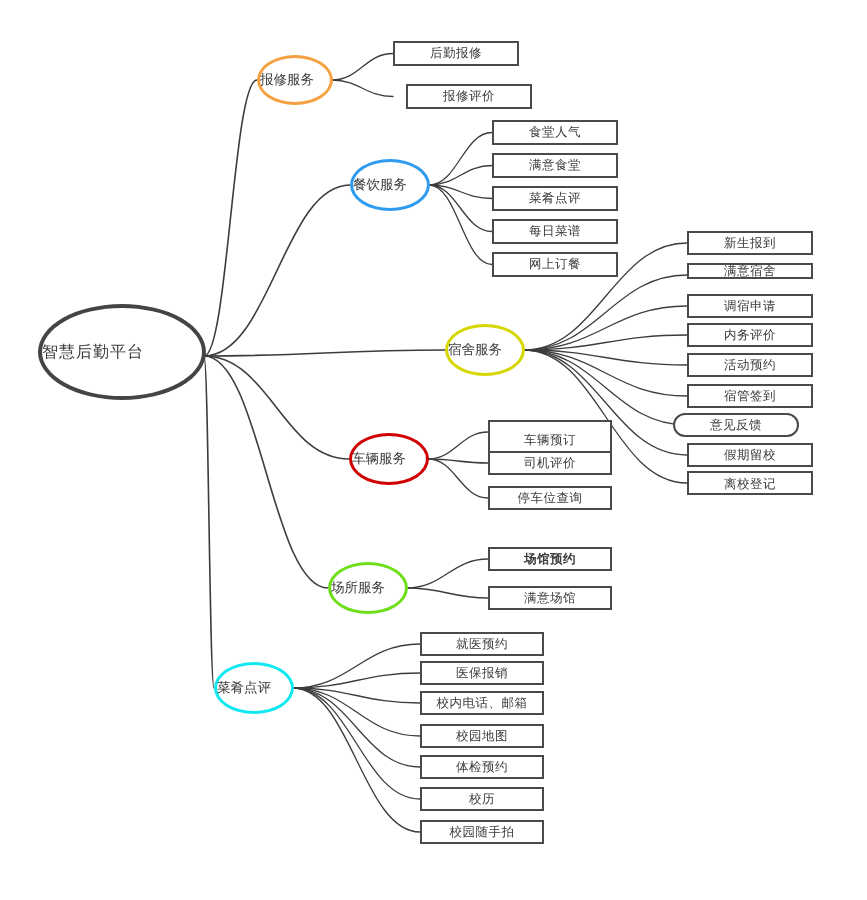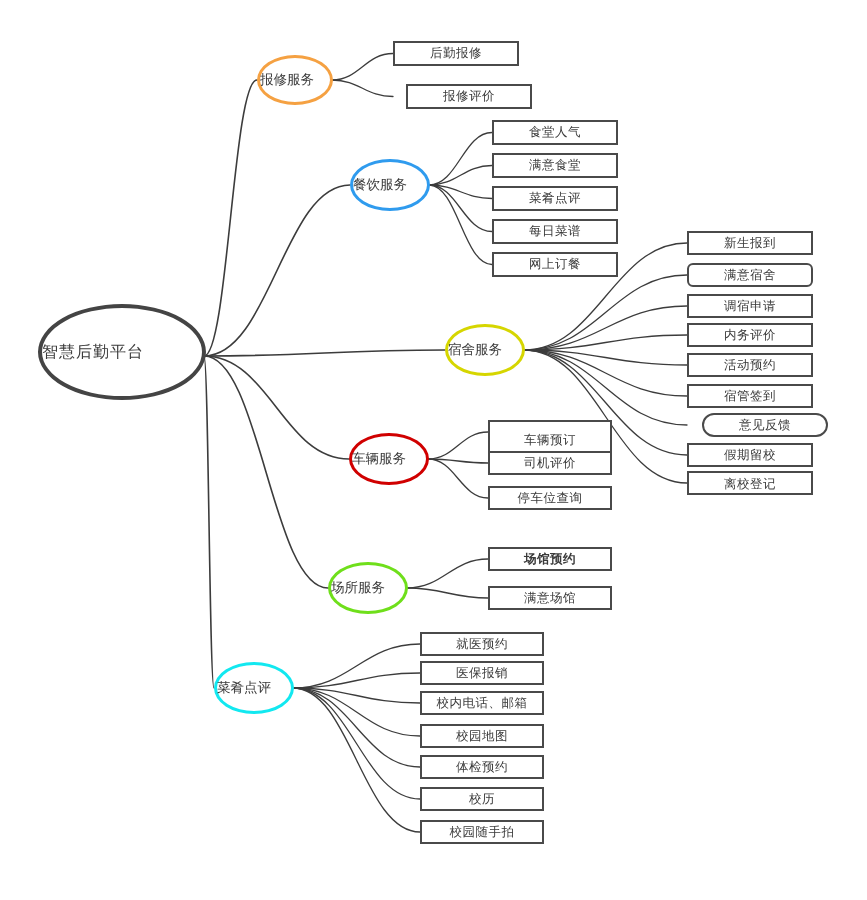--- a/index.html
+++ b/index.html
@@ -84,36 +84,36 @@
       </div>
       <div class="leaf-box" style="left: 492px; top: 252px; width: 126px; height: 25px; border-color: rgb(74, 74, 74);">
         <span>网上订餐</span>
       </div>
       <div class="node ellipse branch-node" style="left: 445px; top: 324px; width: 80px; height: 52px; border-color: rgb(214, 214, 0);">
         <span>宿舍服务</span>
       </div>
       <div class="leaf-box" style="left: 687px; top: 231px; width: 126px; height: 24px; border-color: rgb(74, 74, 74);">
         <span>新生报到</span>
       </div>
-      <div class="leaf-box" style="left: 687px; top: 263px; width: 126px; height: 24px; border-color: rgb(74, 74, 74); border-radius: 6px;">
+      <div class="leaf-box" style="left: 687px; top: 263px; width: 126px; height: 16px; border-color: rgb(74, 74, 74);">
         <span>满意宿舍</span>
       </div>
       <div class="leaf-box" style="left: 687px; top: 294px; width: 126px; height: 24px; border-color: rgb(74, 74, 74);">
         <span>调宿申请</span>
       </div>
       <div class="leaf-box" style="left: 687px; top: 323px; width: 126px; height: 24px; border-color: rgb(74, 74, 74);">
         <span>内务评价</span>
       </div>
       <div class="leaf-box" style="left: 687px; top: 353px; width: 126px; height: 24px; border-color: rgb(74, 74, 74);">
         <span>活动预约</span>
       </div>
       <div class="leaf-box" style="left: 687px; top: 384px; width: 126px; height: 24px; border-color: rgb(74, 74, 74);">
         <span>宿管签到</span>
       </div>
-      <div class="leaf-box" style="left: 702px; top: 413px; width: 126px; height: 24px; border-color: rgb(74, 74, 74); border-radius: 12px;">
+      <div class="leaf-box" style="left: 673px; top: 413px; width: 126px; height: 24px; border-color: rgb(74, 74, 74); border-radius: 12px;">
         <span>意见反馈</span>
       </div>
       <div class="leaf-box" style="left: 687px; top: 443px; width: 126px; height: 24px; border-color: rgb(74, 74, 74);">
         <span>假期留校</span>
       </div>
       <div class="leaf-box" style="left: 687px; top: 471px; width: 126px; height: 24px; border-color: rgb(74, 74, 74); align-items: flex-end;">
         <span>离校登记</span>
       </div>
       <div class="node ellipse branch-node" style="left: 349px; top: 433px; width: 80px; height: 52px; border-color: rgb(208, 0, 0);">
         <span>车辆服务</span>

